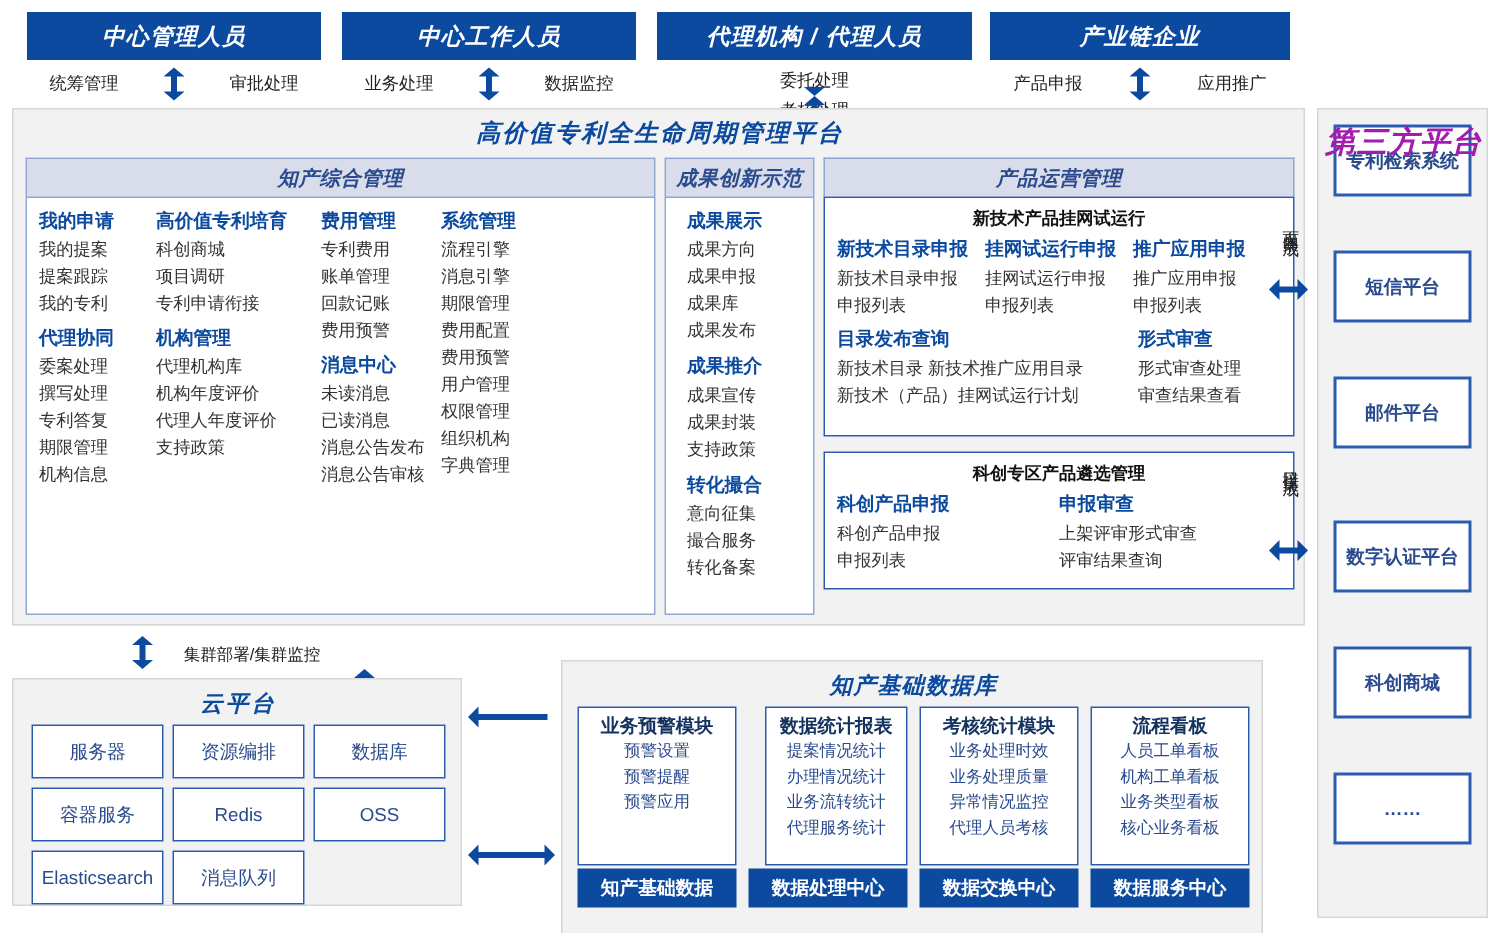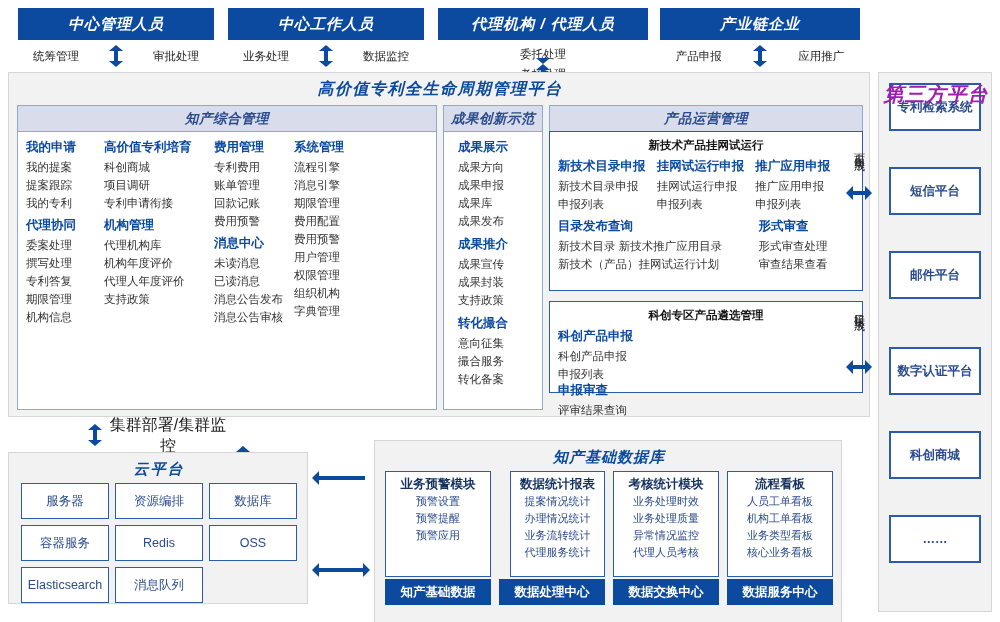--- a/index.html
+++ b/index.html
@@ -97,21 +97,21 @@
     border-top:7px solid transparent;border-bottom:7px solid transparent;
     border-left:7px solid #0b4a9e;
   }
 
   
   .cloud{background:#f2f2f2;border:1px solid #d6d6d6;}
   .cloud-title{font-size:15px;font-weight:bold;font-style:italic;color:#0b4a9e;letter-spacing:2px;}
   .cloud-cell{
     border:1px solid #2a5bad;background:#fff;color:#2a4b8d;font-size:12.5px;
   }
-  .cluster-label{font-size:16px;color:#222;}
+  .cluster-label{font-size:11px;color:#222;}
 
   
   .db{background:#f2f2f2;border:1px solid #d6d6d6;}
   .db-title{font-size:15px;font-weight:bold;font-style:italic;color:#0b4a9e;letter-spacing:1px;}
   .db-col{border:1px solid #2a5bad;background:#fff;}
   .db-col-head{
     font-size:12.5px;font-weight:bold;color:#14325f;text-align:center;padding-top:4px;
   }
   .db-leaf{font-size:11px;color:#2a4b8d;text-align:center;line-height:17px;}
   .db-foot{
@@ -263,28 +263,29 @@
               </div>
               <div style="flex: 1 1 0%;">
                 <div class="col-head" style="white-space: normal;">形式审查</div>
                 <div class="leaf">形式审查处理</div>
                 <div class="leaf">审查结果查看</div>
               </div>
             </div>
           </div>
           <div class="subbox" style="margin-top: 10px; height: 92px; padding: 6px 8px 0px; box-sizing: border-box;">
             <div class="subbox-title">科创专区产品遴选管理</div>
-            <div style="display: flex; margin-top: 6px; flex-direction: column;">
+            <div style="display: flex; margin-top: 6px;">
               <div style="flex: 1 1 0%;">
                 <div class="col-head" style="white-space: normal;">科创产品申报</div>
                 <div class="leaf">科创产品申报</div>
                 <div class="leaf">申报列表</div>
               </div>
               <div style="flex: 1 1 0%;">
                 <div class="col-head" style="white-space: normal;">申报审查</div>
+                <div class="leaf">上架评审形式审查</div>
                 <div class="leaf">评审结果查询</div>
               </div>
             </div>
           </div>
         </div>
     </div>
   </div>
 
   <div class="abs" style="left:846px;top:88px;width:26px;height:320px;">
     <div class="abs vlabel ctr" style="left:3px;top:30px;width:20px;height:62px;">页面集成</div>

